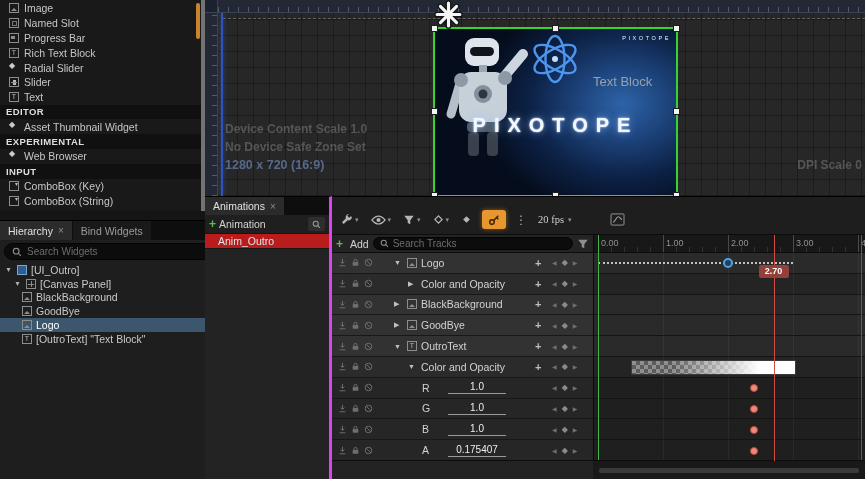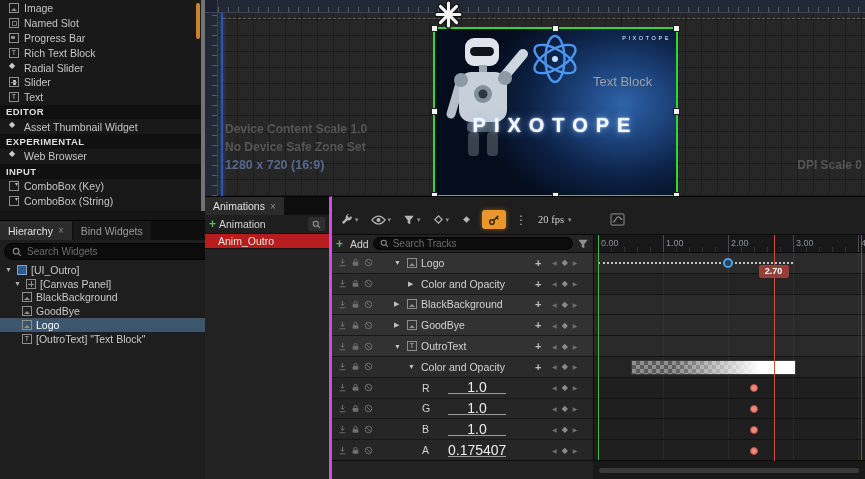--- a/index.html
+++ b/index.html
@@ -92,21 +92,21 @@
 .seq-rows{position:absolute;left:0;top:56px;width:533px;height:208px;display:flex;}
 .track-list{width:261px;flex:0 0 auto;}
 .t-left{position:relative;display:flex;align-items:center;height:20.8px;border-bottom:1px solid #181818;font-size:10.5px;color:#d2d2d2;}
 .t-left.type-object{background:#323232;}
 .t-left.type-property{background:#2b2b2b;}
 .t-left.type-channel{background:#262626;}
 .t-cluster{display:flex;gap:4px;align-items:center;padding-left:6px;width:46px;flex:0 0 auto;}
 .t-main{display:flex;align-items:center;gap:4px;}
 .t-exp{font-size:7px;color:#c0c0c0;width:9px;flex:0 0 auto;}
 .t-label{white-space:nowrap;}
-.t-value{position:absolute;left:116px;width:58px;text-align:center;font-size:14px;color:#ececec;border-bottom:1px solid #9a9a9a;line-height:12px;}
+.t-value{position:absolute;left:116px;width:58px;text-align:center;font-size:10px;color:#ececec;border-bottom:1px solid #9a9a9a;line-height:12px;}
 .t-plus{position:absolute;left:203px;color:#bdbdbd;font-size:11px;font-weight:bold;}
 .t-nav{position:absolute;left:220px;display:flex;gap:5px;align-items:center;color:#6f6f6f;}
 .t-nav .s{font-size:6px;}
 .t-nav .k{font-size:8px;color:#8a8a8a;}
 .timeline-rows{position:relative;width:272px;overflow:hidden;}
 .t-right{height:20.8px;border-bottom:1px solid #141414;background-image:repeating-linear-gradient(90deg,rgba(255,255,255,.05) 0 1px,transparent 1px 65px);background-position:5px 0;}
 .t-right.type-object{background-color:#2a2a2a;}
 .t-right.type-property{background-color:#242424;}
 .t-right.type-channel{background-color:#1f1f1f;}
 .dashline{position:absolute;height:0;border-top:2px dotted rgba(235,235,235,.8);}

